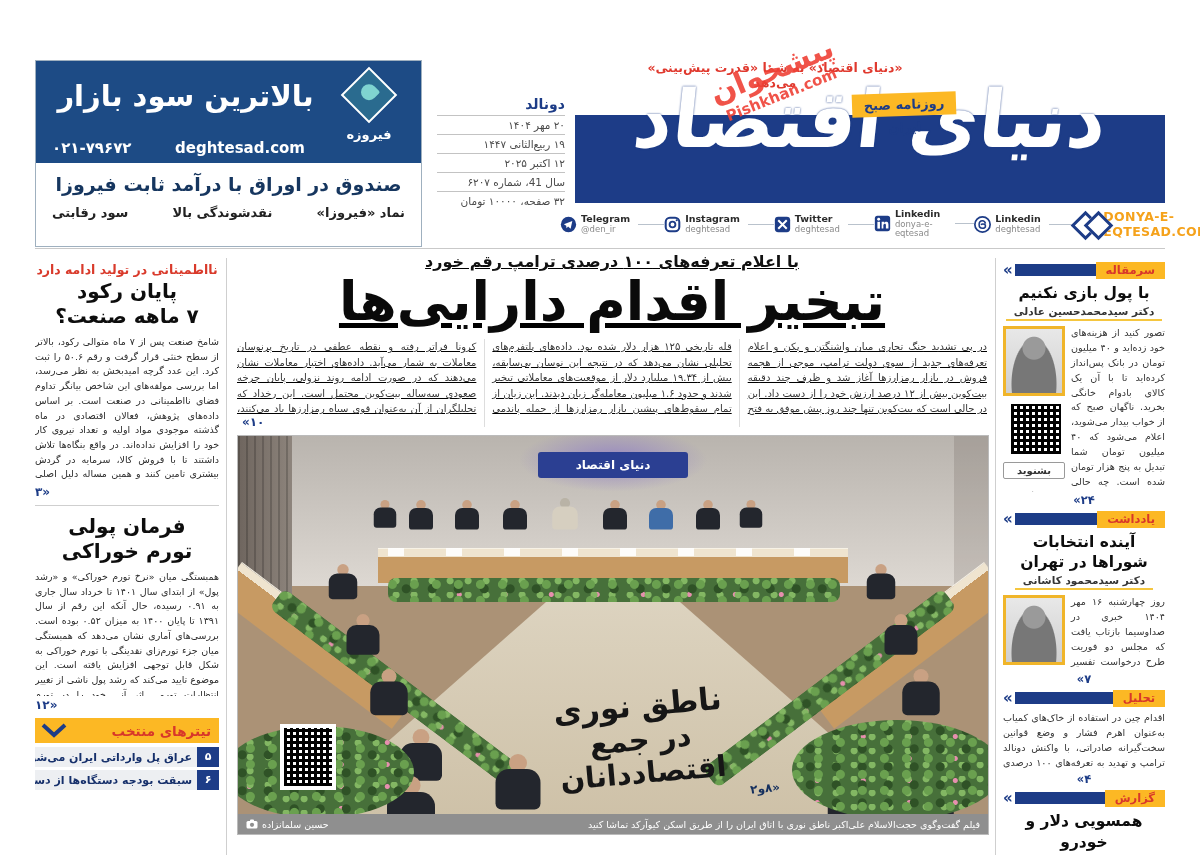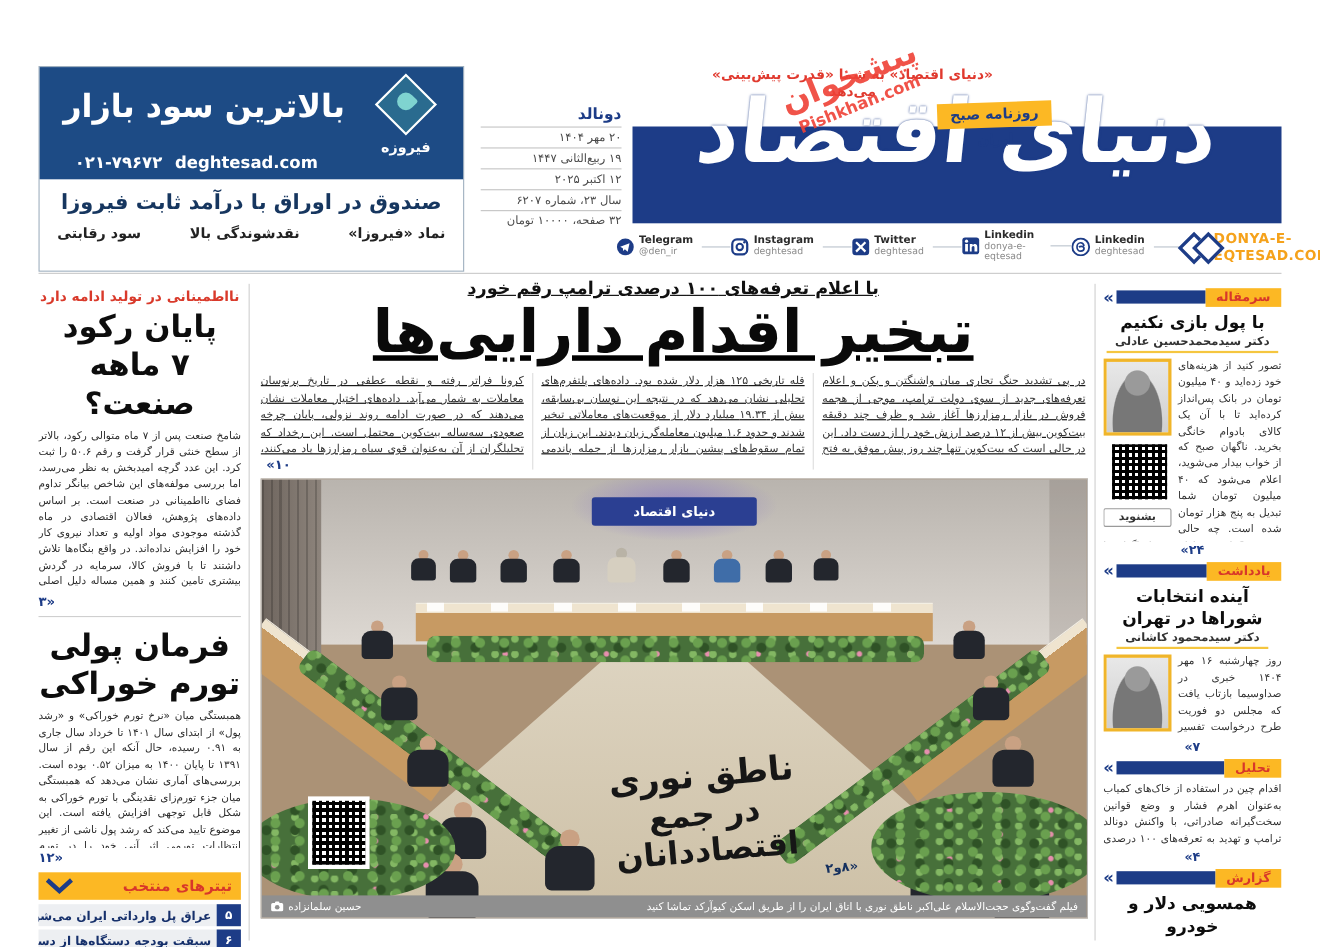--- a/index.html
+++ b/index.html
@@ -7,21 +7,21 @@
         font-family:"DejaVu Sans",sans-serif;}
   
   .ad{position:absolute;left:35px;top:60px;width:385px;height:185px;border:1px solid #9fb0bf;background:#fff;}
   .ad-banner{position:relative;height:102px;background:#1d4b85;color:#fff;direction:rtl;}
   .ad-logo{position:absolute;right:10px;top:8px;width:84px;text-align:center;}
   .ad-diamond{display:inline-block;width:36px;height:36px;margin-top:6px;border:2px solid #fff;
               transform:rotate(45deg);background:#2a6b8f;position:relative;}
   .ad-diamond::after{content:"";position:absolute;left:8px;top:8px;width:16px;height:16px;border-radius:50% 2px 50% 50%;background:#7fd4d0;}
   .ad-brand{display:block;margin-top:8px;font-size:13px;font-weight:bold;letter-spacing:2px;}
   .ad-title{position:absolute;right:100px;left:14px;top:18px;font-size:29px;font-weight:bold;text-align:center;}
-  .ad-sub{position:absolute;left:0;right:100px;bottom:6px;display:flex;direction:ltr;justify-content:space-between;padding:0 32px;font-size:15px;font-weight:bold;}
+  .ad-sub{position:absolute;left:0;right:100px;bottom:6px;display:flex;direction:ltr;justify-content:space-between;padding:0 16px;font-size:15px;font-weight:bold;}
   .ad-fund{margin:10px 8px 6px;text-align:center;font-size:19px;font-weight:bold;color:#16365f;direction:rtl;}
   .ad-feats{display:flex;direction:rtl;justify-content:space-between;padding:4px 16px 0;font-size:13px;font-weight:bold;color:#222;}
   .dateline{position:absolute;left:437px;top:96px;width:128px;direction:rtl;text-align:right;font-size:10.5px;color:#4a4a4a;}
   .dateline .wd{color:#1d3c87;font-weight:bold;font-size:14px;padding-bottom:3px;}
   .dateline .row{padding:3px 0;border-top:1px solid #c3c3c3;}
   .masthead{position:absolute;left:575px;top:38px;width:590px;height:168px;}
   .mh-tagline{position:absolute;left:70px;top:22px;width:260px;text-align:center;font-size:12.5px;font-weight:bold;color:#e0392e;direction:rtl;}
   .mh-badge{position:absolute;left:277px;top:55px;width:104px;height:23px;background:#fcb824;color:#1d3c87;
             font-size:13px;font-weight:bold;text-align:center;line-height:23px;transform:rotate(-2deg);direction:rtl;z-index:3;}
   .mh-band{position:absolute;left:0;top:77px;width:100%;height:88px;background:#1d3c87;}
@@ -42,21 +42,21 @@
   .site-logo{position:relative;width:34px;height:26px;}
   .site-logo span{position:absolute;width:15px;height:15px;border:3px solid #1d3c87;transform:rotate(45deg);background:#fff;}
   .site-logo span:nth-child(1){left:0;top:4px;}
   .site-logo span:nth-child(2){left:13px;top:4px;}
   .site-name{font-size:12.5px;font-weight:bold;color:#f5a21b;letter-spacing:.4px;}
   .hdr-rule{position:absolute;left:35px;top:248px;width:1130px;height:1px;background:#c9c9c9;}
   .vrule{position:absolute;top:258px;bottom:6px;width:1px;background:#cfcfcf;}
   
   .left-col{position:absolute;left:35px;top:258px;width:184px;direction:rtl;}
   .l-kicker{color:#d93a2b;font-size:12.5px;font-weight:bold;text-align:center;margin:4px 0 2px;}
-  .l-title{font-size:28px;font-weight:bold;color:#0d0d0d;text-align:center;line-height:1.25;margin:2px 0 6px;}
+  .l-title{font-size:20px;font-weight:bold;color:#0d0d0d;text-align:center;line-height:1.25;margin:2px 0 6px;}
   .l-body{font-size:9.5px;line-height:1.55;text-align:justify;color:#2b2b2b;max-height:148px;overflow:hidden;}
   .l-ref{color:#1d3c87;font-weight:bold;font-size:12px;text-align:left;margin:2px 0 6px;}
   .l-hr{border:none;border-top:1px solid #cfcfcf;margin:4px 0 8px;}
   .sel-head{display:flex;align-items:center;background:#fcb824;height:25px;margin-bottom:4px;}
   .sel-head .t{flex:1;text-align:right;padding-right:8px;color:#d8372a;font-size:13.5px;font-weight:bold;}
   .sel-head svg{margin-left:6px;}
   .sel-row{display:flex;align-items:center;background:#edeff2;height:20px;margin-bottom:3px;}
   .sel-num{width:22px;height:20px;background:#1d3c87;color:#fff;font-size:11px;font-weight:bold;text-align:center;line-height:20px;}
   .sel-label{flex:1;font-size:11px;font-weight:bold;color:#16306b;padding-right:5px;white-space:nowrap;overflow:hidden;}
   
@@ -158,21 +158,21 @@
       <span>نقدشوندگی بالا</span>
       <span>سود رقابتی</span>
     </div>
   </div>
 
   <div class="dateline">
     <div class="wd">دونالد</div>
     <div class="row">۲۰ مهر ۱۴۰۴</div>
     <div class="row">۱۹ ربیع‌الثانی ۱۴۴۷</div>
     <div class="row">۱۲ اکتبر ۲۰۲۵</div>
-    <div class="row">سال ۲۳، شماره ۶۲۰۷</div>
+    <div class="row">سال 41، شماره ۶۲۰۷</div>
     <div class="row">۳۲ صفحه، ۱۰۰۰۰ تومان</div>
   </div>
 
   <div class="masthead">
     <div class="mh-tagline">«دنیای اقتصاد» به شما «قدرت پیش‌بینی» می‌دهد</div>
     <div class="mh-badge">روزنامه صبح ایران</div>
     <div class="mh-band"></div>
     <div class="mh-logo">دنیای اقتصاد</div>
     <div class="watermark">
       <span class="fa">پیشخوان</span>

